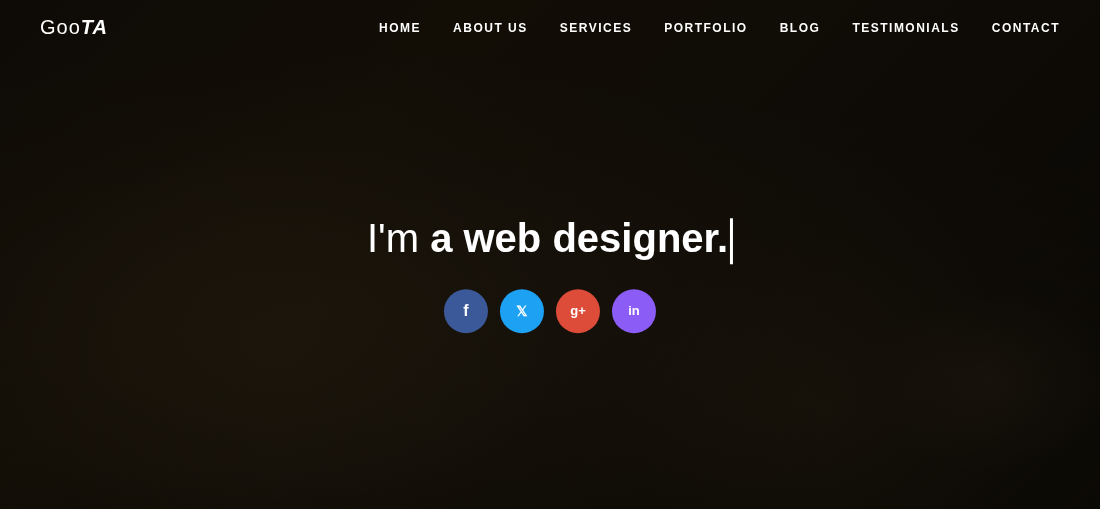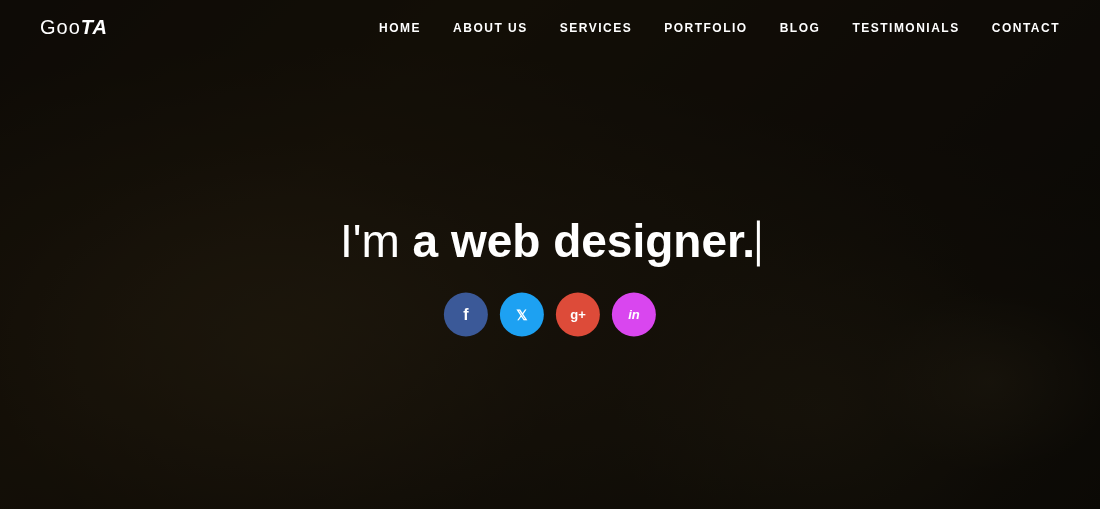--- a/index.html
+++ b/index.html
@@ -98,21 +98,21 @@
       top: 50%;
       left: 50%;
       transform: translate(-50%, -50%);
       text-align: center;
       z-index: 10;
       margin-top: 20px;
     }
 
     .hero-title {
       color: #fff;
-      font-size: 46px;
+      font-size: 40px;
       white-space: nowrap;
       margin-bottom: 25px;
     }
 
     .hero-title .normal {
       font-weight: 300;
     }
 
     .hero-title .bold {
       font-weight: 900;
@@ -150,21 +150,21 @@
       border: none;
       color: #fff;
       font-size: 16px;
       font-weight: 700;
       transition: opacity 0.2s;
     }
 
     .social-btn.facebook { background: #3b5998; }
     .social-btn.twitter  { background: #1da1f2; }
     .social-btn.gplus    { background: #dd4b39; }
-    .social-btn.linkedin { background: #d946ef; font-style: italic; }
+    .social-btn.linkedin { background: #8b5cf6; }
   </style>
 </head>
 <body>
 
 <div class="hero">
   <div class="hero-bg"></div>
   <div class="hero-overlay"></div>
 
   <nav class="navbar">
     <div class="logo">

